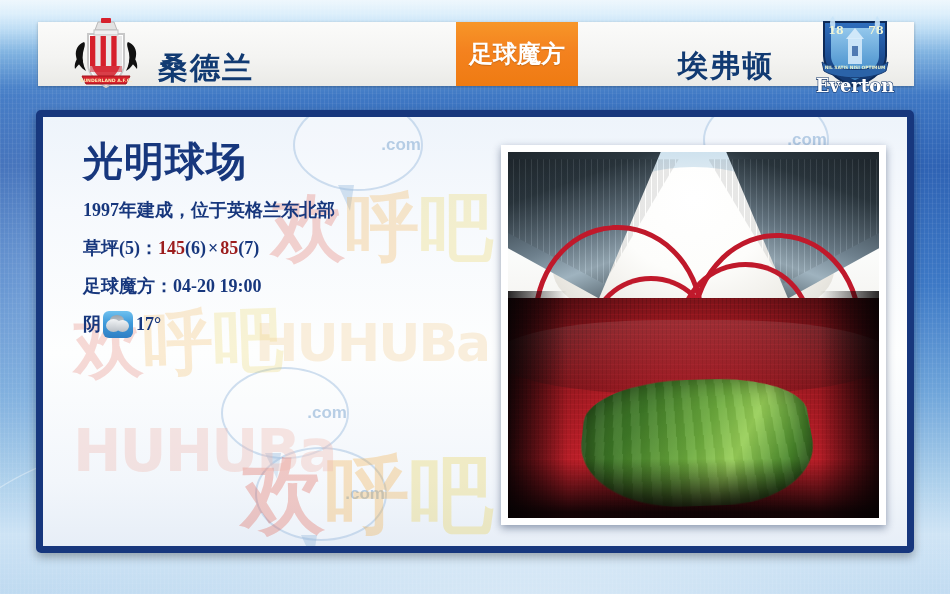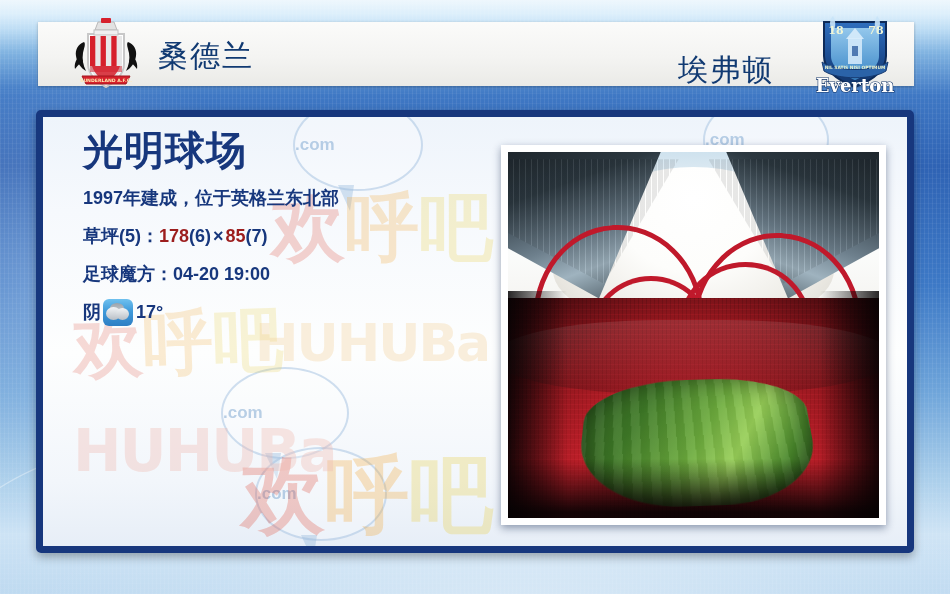--- a/index.html
+++ b/index.html
@@ -40,26 +40,27 @@
   }
 
   
   #header-bar {
     position:absolute; left:38px; top:22px; width:876px; height:64px;
     background:linear-gradient(to bottom,#fbfbfa 0%, #f4f4f2 55%, #eaeae7 100%);
     box-shadow:0 1px 3px rgba(0,0,0,0.25);
     display:flex; align-items:center;
   }
   .team-name {
-    color:#113a72; font-weight:normal; font-size:30px; letter-spacing:2px;
+    color:#113a72; font-weight:bold; font-size:30px; letter-spacing:2px;
     white-space:nowrap;
+    margin-top:12px;
   }
   #home-crest { position:absolute; left:20px; top:-6px; width:96px; height:76px; }
   #home-name  { position:absolute; left:120px; top:14px; }
-  #away-name  { position:absolute; right:140px; top:28px; }
+  #away-name  { position:absolute; right:140px; top:12px; }
   #away-crest { position:absolute; right:4px; top:-14px; width:110px; height:92px; }
 
   #center-logo {
     position:absolute; left:418px; top:0px; width:122px; height:64px;
     background:linear-gradient(to bottom,#f79628 0%, #f4821f 45%, #ef7b12 100%);
     display:flex; align-items:center; justify-content:center;
   }
   #center-logo-text {
     color:#ffffff; font-weight:bold; font-size:24px; letter-spacing:0px;
     text-shadow:0 1px 1px rgba(0,0,0,0.18);
@@ -75,36 +76,36 @@
     overflow:hidden;
   }
   #card-inner { position:absolute; inset:0; }
 
   
   .wm { position:absolute; pointer-events:none; user-select:none; }
   .bubble {
     border:2px solid rgba(150,185,220,0.45);
     border-radius:50%;
     background:rgba(255,255,255,0.25);
-    display:flex; align-items:center; justify-content:flex-start;
+    display:flex; align-items:center; justify-content:flex-end;
     color:rgba(130,170,210,0.55); font-weight:bold;
   }
   .bubble:after{
     content:""; position:absolute; bottom:-22px; left:34%;
     border-left:12px solid transparent; border-right:4px solid transparent;
     border-top:26px solid rgba(150,185,220,0.40);
   }
   .wm-hu {
     font-weight:bold; font-family:"DejaVu Sans",sans-serif;
     -webkit-text-stroke:0px;
     opacity:0.30;
   }
 
   
-  #info { position:absolute; left:40px; top:10px; width:430px; }
+  #info { position:absolute; left:40px; top:22px; width:430px;font-family:Liberation Serif, serif; }
   #stadium-title {
     color:#17377d; font-weight:bold; font-size:40px; letter-spacing:1px;
     margin-bottom:6px; line-height:1.15;
   }
   .info-line {
     color:#17377d; font-weight:bold; font-size:18px; line-height:38px;
     white-space:nowrap;
   }
   .val-red { color:#9c1d1d; }
   .times { font-weight:bold; padding:0 2px; color:#17377d; }
@@ -214,20 +215,23 @@
           <path d="M74 40 c4 3 6 8 5 13 c-3 -4 -6 -7 -8 -8 z" fill="#111111"></path>
 
           <path d="M24 60 h48 l-4 8 h-40 z" fill="#d6202b" stroke="#a0161f"></path>
           <text x="48" y="66.4" font-size="4.6" fill="#ffe9b0" text-anchor="middle" font-family="DejaVu Sans, sans-serif" font-weight="bold">SUNDERLAND A.F.C.</text>
         </g>
       </svg>
     </div>
 
     <div id="home-name" class="team-name">桑德兰</div>
 
+    <div id="center-logo">
+      <span id="center-logo-text">足球魔方</span>
+    </div>
 
     <div id="away-name" class="team-name">埃弗顿</div>
 
     <div id="away-crest">
       <svg viewBox="0 0 110 92" width="110" height="92">
         <defs>
           <linearGradient id="evBlue" x1="0" y1="0" x2="0" y2="1">
             <stop offset="0%" stop-color="#2f6fbe"></stop>
             <stop offset="50%" stop-color="#1d4f95"></stop>
             <stop offset="100%" stop-color="#123468"></stop>
@@ -291,21 +295,21 @@
 
       <div id="info">
 
         <div id="stadium-title">光明球场</div>
 
         <div class="info-line">1997年建成，位于英格兰东北部</div>
 
 
 
         <div class="info-line">
-          <span>草坪(5)：</span><span class="val-red">178</span><span>(6)</span><span class="times">×</span><span class="val-red">85</span><span>(7)</span>
+          <span>草坪(5)：</span><span class="val-red">145</span><span>(6)</span><span class="times">×</span><span class="val-red">85</span><span>(7)</span>
         </div>
 
         <div class="info-line">
           <span>足球魔方：</span><span>04-20 19:00</span>
         </div>
 
         <div class="info-line" id="weather-line">
             <span>阴</span>
           <span id="weather-icon">
             <span class="cloud-c"></span>

